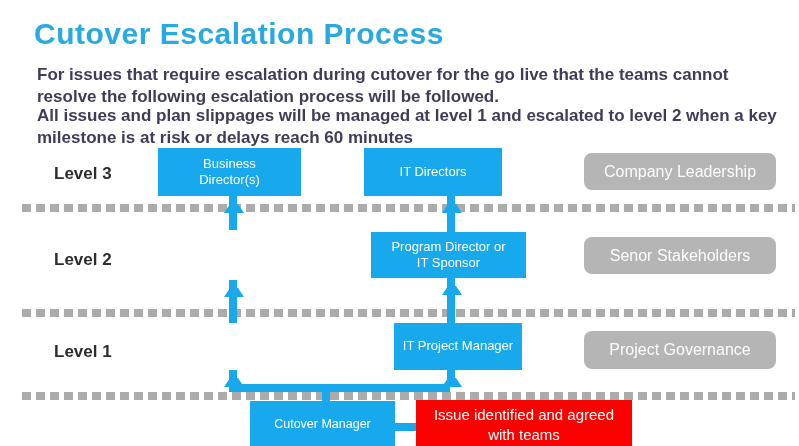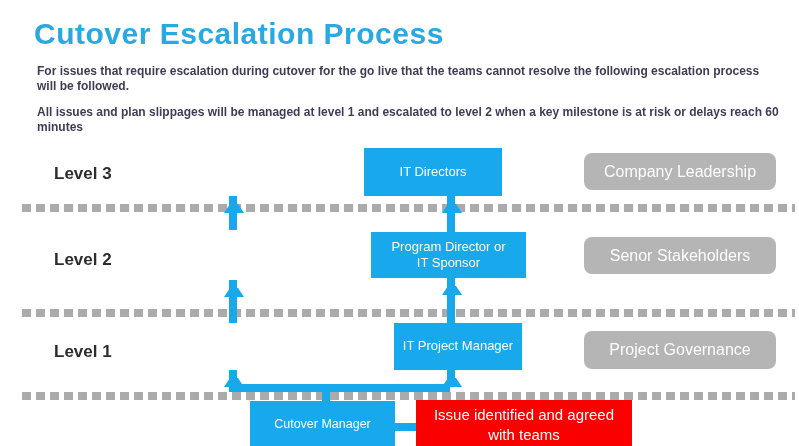--- a/index.html
+++ b/index.html
@@ -20,21 +20,21 @@
     font-size: 30px;
     font-weight: bold;
     color: #29a9e2;
     letter-spacing: 0.5px;
   }
 
   .intro {
     position: absolute;
     left: 25px;
     width: 752px;
-    font-size: 12px;
+    font-size: 17px;
     font-weight: bold;
     color: #3f3d56;
     line-height: 1.28;
   }
   .intro.p1 { top: 52px; }
   .intro.p2 { top: 93px; }
 
   .level-label {
     position: absolute;
     left: 42px;
@@ -86,20 +86,22 @@
 <body>
 
 <div class="slide">
 
   <div class="title">Cutover Escalation Process</div>
 
   <div class="intro p1">For issues that require escalation during cutover for the go live that the teams cannot resolve the following escalation process will be followed.</div>
   <div class="intro p2">All issues and plan slippages will be managed at level 1 and escalated to level 2 when a key milestone is at risk or delays reach 60 minutes</div>
 
   <div class="level-label" style="top:152px;">Level 3</div>
+  <div class="box blue" style="left:150px; top:140px; width:143px; height:48px;">Business
+Director(s)</div>
   <div class="box blue" style="left:356px; top:140px; width:138px; height:48px;">IT Directors</div>
   <div class="box gray" style="left:576px; top:145px; width:192px; height:37px;">Company Leadership</div>
 
   <div class="dash-line" style="top:196px;"></div>
 
   <div class="level-label" style="top:238px;">Level 2</div>
   <div class="box blue" style="left:363px; top:224px; width:155px; height:46px;">Program Director or
 IT Sponsor</div>
   <div class="box gray" style="left:576px; top:229px; width:192px; height:37px;">Senor Stakeholders</div>
 

